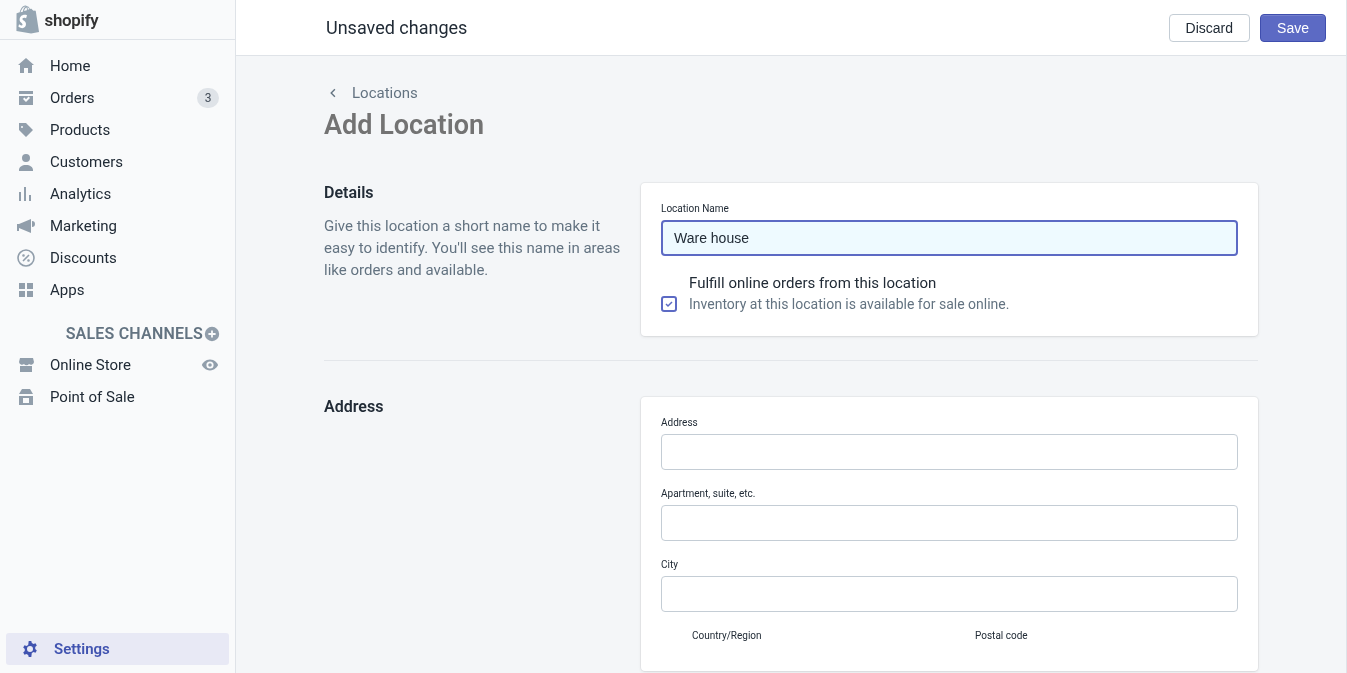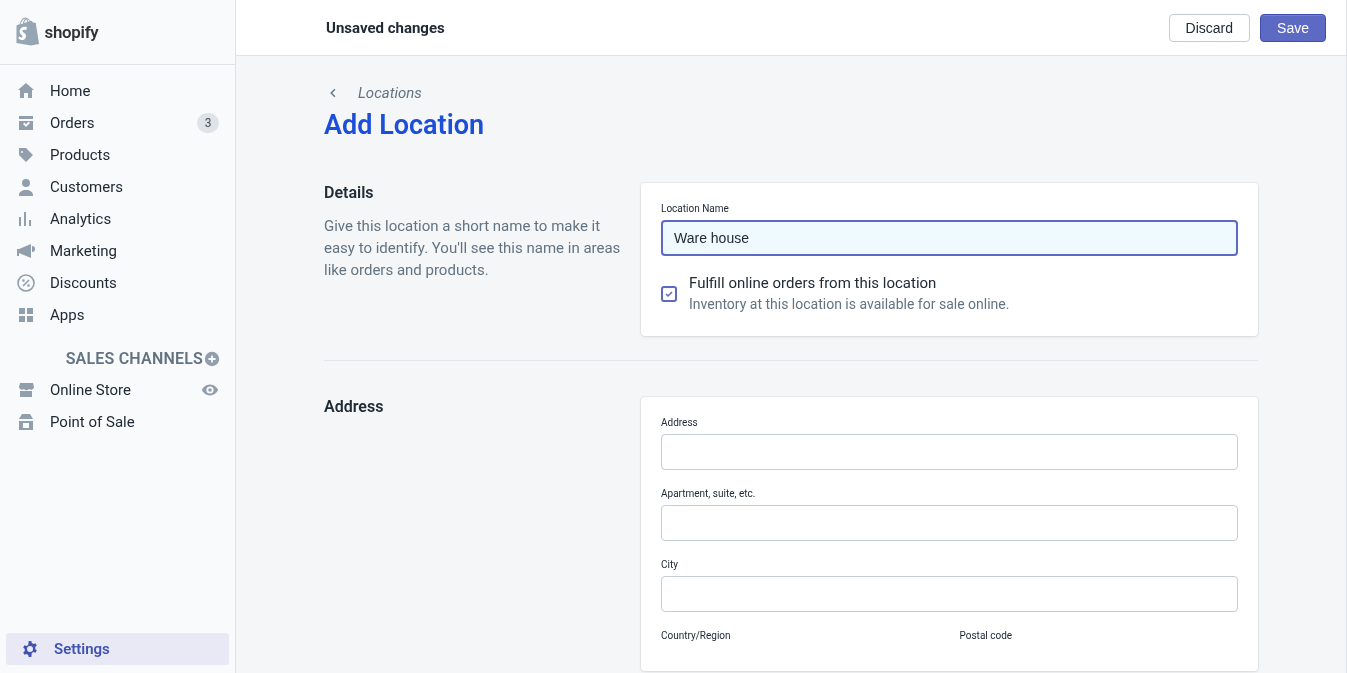--- a/index.html
+++ b/index.html
@@ -31,21 +31,21 @@
   }
 
   
   .sidebar{
     position:absolute;left:0;top:0;bottom:0;width:236px;
     background:#f9fafb;
     border-right:1px solid var(--line);
     display:flex;flex-direction:column;
   }
   .brand{
-    height:65px;display:flex;align-items:center;padding:8px 16px;
+    height:40px;display:flex;align-items:center;padding:8px 16px;
     border-bottom:1px solid var(--line);
   }
   .brand svg{width:104px;height:30px;}
 
   .nav{padding:10px 0 0 0;flex:1;overflow:hidden;}
   .nav-item{
     display:flex;align-items:center;gap:14px;
     padding:6px 14px;margin:0 2px;
     color:var(--ink);
     cursor:pointer;
@@ -79,46 +79,46 @@
   }
   .nav-item.selected .ico{color:var(--sidebar-sel-ink);}
 
   
   .topbar{
     position:absolute;left:236px;right:0;top:0;height:56px;
     background:#fff;border-bottom:1px solid var(--line);
     display:flex;align-items:center;padding:0 20px 0 90px;
     border-right:1px solid var(--line);
   }
-  .topbar .title{font-size:15px;font-weight:700;color:var(--ink);}
+  .topbar .title{font-size:18px;font-weight:400;color:var(--ink);}
   .topbar .actions{margin-left:auto;display:flex;gap:10px;}
   .btn{
     height:28px;padding:4px 16px;border-radius:4px;font-size:14px;cursor:pointer;
     display:inline-flex;align-items:center;justify-content:center;
     border:1px solid var(--line2);background:#fff;color:var(--ink);
   }
   .btn.primary{
     background:var(--primary);border:1px solid var(--primary-border);color:#fff;
     box-shadow:inset 0 1px 0 rgba(255,255,255,.15);
   }
 
   
   .main{
     position:absolute;left:236px;right:0;top:56px;bottom:0;
     background:var(--page);
     overflow:auto;
     border-right:1px solid var(--line);
   }
   .container{max-width:934px;margin:0 auto;padding:28px 0 40px;}
   .crumb{
-    display:inline-flex;align-items:center;gap:18px;color:var(--link);
-    font-size:15px;cursor:pointer;margin-left:2px;font-style:italic;
+    display:inline-flex;align-items:center;gap:12px;color:var(--link);
+    font-size:15px;cursor:pointer;margin-left:2px;
   }
   .crumb svg{width:14px;height:14px;}
-  h1.page-title{font-size:27px;font-weight:600;margin:6px 0 26px 0;color:#1d4ed8;}
+  h1.page-title{font-size:27px;font-weight:600;margin:6px 0 26px 0;color:#737373;}
 
   .section{display:flex;gap:17px;padding:16px 0;}
   .section + .section{border-top:1px solid #e3e6ea;margin-top:8px;padding-top:36px;}
   .section .left{width:300px;flex:0 0 300px;}
   .section .left h2{font-size:16px;font-weight:600;margin:0 0 14px 0;color:#212b36;}
   .section .left p{font-size:15px;color:var(--muted);line-height:1.45;margin:0;}
   .section .card{
     flex:1;background:#fff;border-radius:4px;
     box-shadow:0 0 0 1px rgba(63,63,68,.05),0 1px 3px rgba(63,63,68,.12);
     padding:20px 20px 24px;
@@ -132,21 +132,21 @@
     padding:0 12px;font-size:14px;color:var(--ink);background:#fff;
   }
   .field input.focus{
     border:2px solid var(--focus-border);
     background:var(--focus-bg);
     padding:0 11px;
   }
   .field .half-row{display:flex;gap:20px;}
   .field .half-row > div{flex:1;}
 
-  .check-row{display:flex;align-items:center;gap:12px;margin-top:12px;}
+  .check-row{display:flex;align-items:flex-end;gap:12px;margin-top:12px;}
   .checkbox{
     width:16px;height:16px;border:2px solid var(--primary);border-radius:3px;
     display:flex;align-items:center;justify-content:center;flex:0 0 16px;margin-top:2px;
     cursor:pointer;background:#fff;
   }
   .checkbox svg{width:10px;height:10px;color:var(--primary);}
   .check-text .t{font-size:15px;color:var(--ink);}
   .check-text .s{font-size:14px;color:var(--muted);margin-top:4px;}
 </style>
 </head>
@@ -293,21 +293,21 @@
           <path d="M12 4l-6 6 6 6 1.4-1.4L8.8 10l4.6-4.6z"></path>
         </svg>
       <span>Locations</span>
     </a>
     <h1 class="page-title">Add Location</h1>
 
     
     <section class="section">
       <div class="left">
         <h2>Details</h2>
-        <p>Give this location a short name to make it easy to identify. You'll see this name in areas like orders and products.</p>
+        <p>Give this location a short name to make it easy to identify. You'll see this name in areas like orders and available.</p>
       </div>
       <div class="card">
         <div class="field">
           <label>Location Name</label>
           <input type="text" class="focus" value="Ware house" style="">
         </div>
         <div class="check-row">
           <span class="checkbox">
             <svg viewBox="0 0 20 20" fill="none" stroke="currentColor" stroke-width="3">
                 <path d="M4 10l4 4 8-8"></path>
@@ -332,21 +332,21 @@
           <input type="text" value="" style="">
         </div>
         <div class="field">
           <label>Apartment, suite, etc.</label>
           <input type="text" value="" style="">
         </div>
         <div class="field">
           <label>City</label>
           <input type="text" value="" style="">
         </div>
-        <div class="field" style="margin-bottom:0;">
+        <div class="field" style="margin-bottom:0;margin-left:31px;">
           <div class="half-row">
             <div>
               <label>Country/Region</label>
             </div>
             <div>
               <label>Postal code</label>
             </div>
           </div>
         </div>
       </div>

